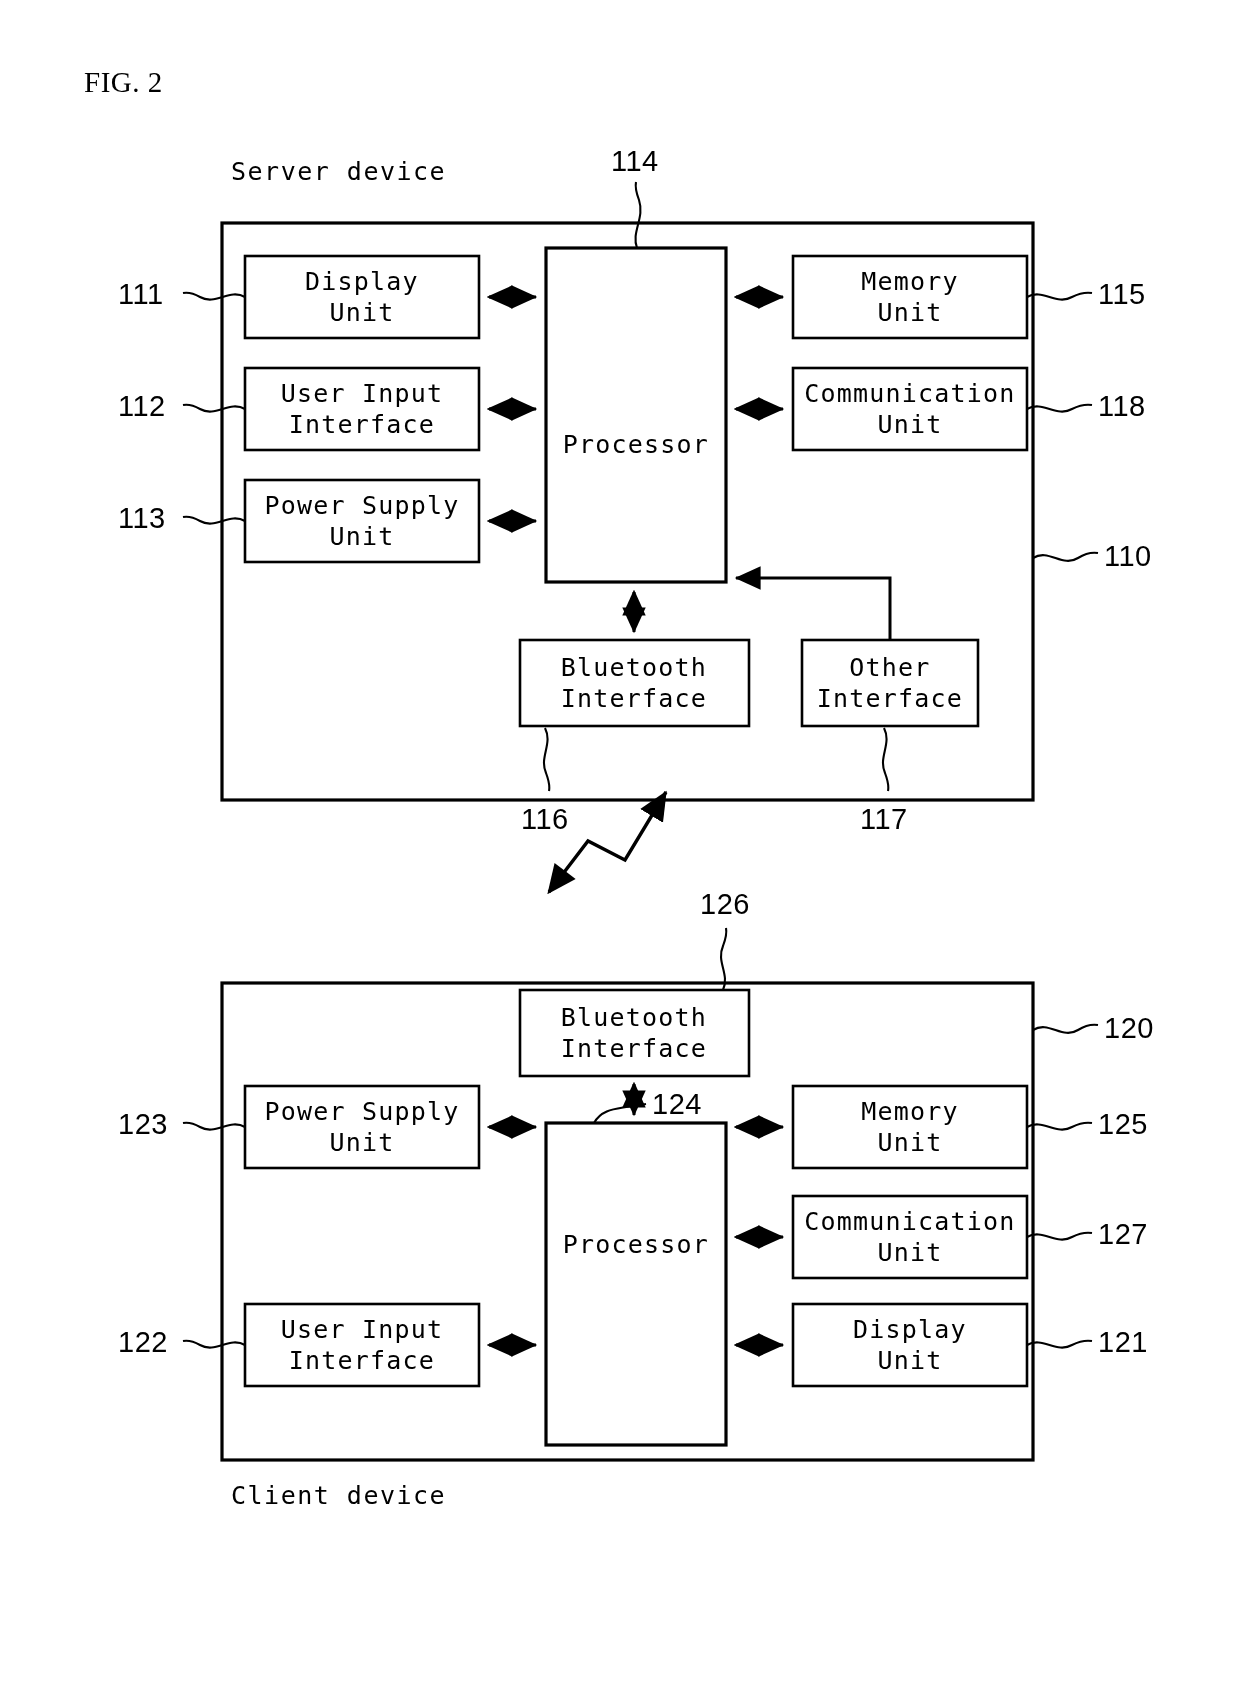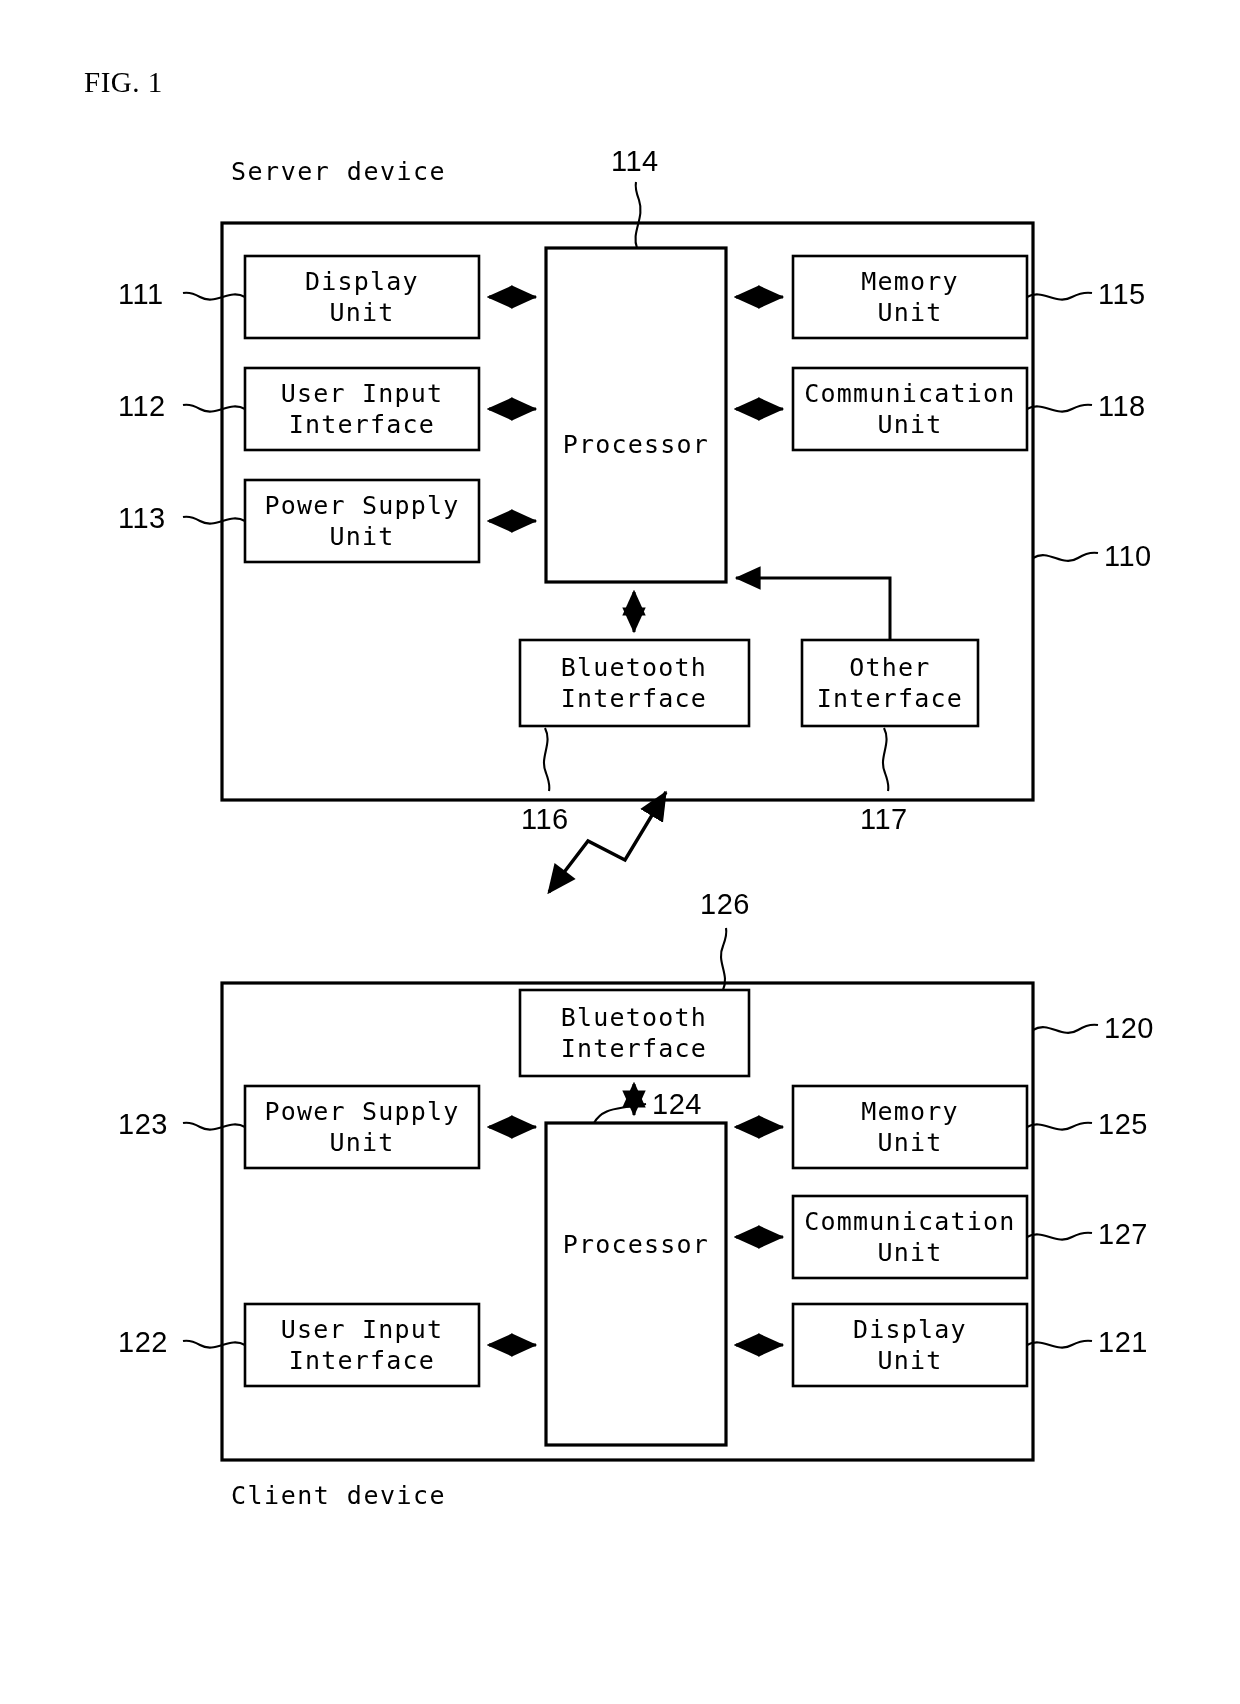--- a/index.html
+++ b/index.html
@@ -86,21 +86,21 @@
     stroke: #000;
     stroke-width: 3.4;
     fill: none;
   }
 </style>
 </head>
 <body>
 
 <div id="figure-root">
 
-  <div class="fig-title">FIG. 1</div>
+  <div class="fig-title">FIG. 2</div>
 
   <svg class="diagram" viewBox="0 0 1240 1704">
     <defs>
       <marker id="ah" markerWidth="9" markerHeight="9" refX="8.2" refY="4.5" orient="auto" markerUnits="strokeWidth">
         <path d="M0,0.6 L8.6,4.5 L0,8.4 Z" fill="#000"></path>
       </marker>
       <marker id="ah-start" markerWidth="9" markerHeight="9" refX="0.8" refY="4.5" orient="auto" markerUnits="strokeWidth">
         <path d="M8.6,0.6 L0,4.5 L8.6,8.4 Z" fill="#000"></path>
       </marker>
     </defs>

